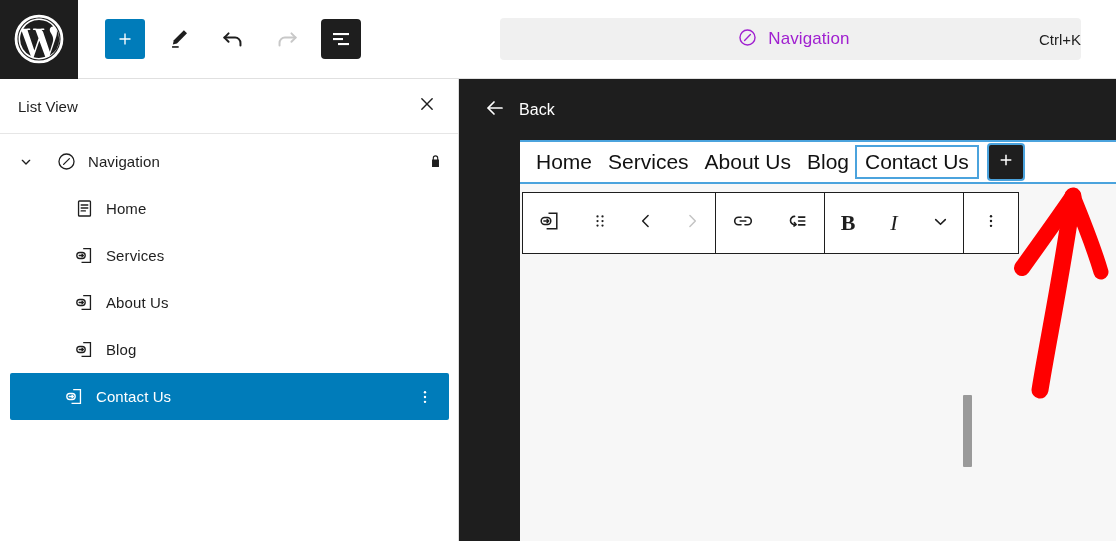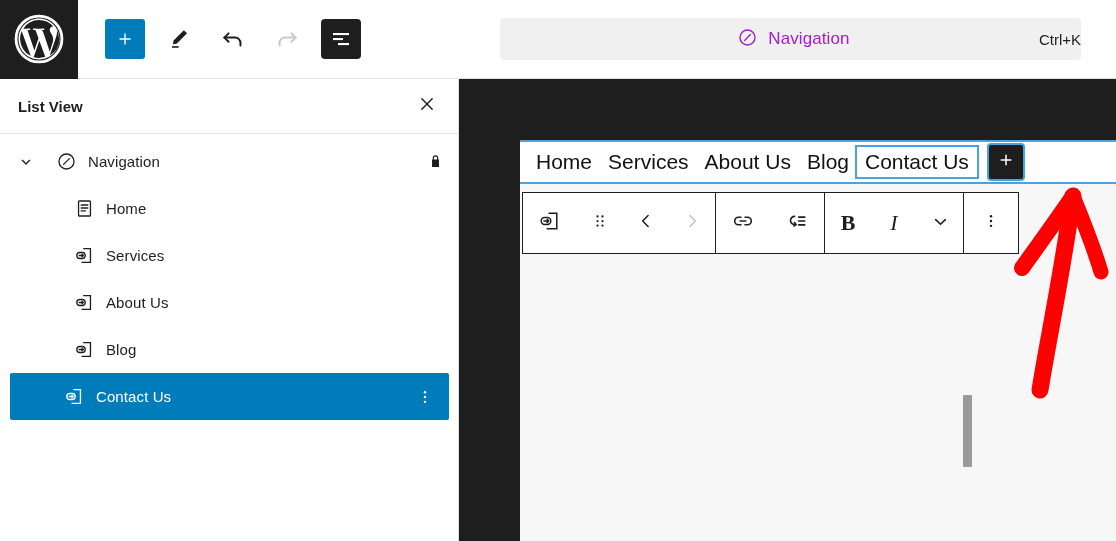--- a/index.html
+++ b/index.html
@@ -50,21 +50,21 @@
   
   #listview{
     position:absolute; left:0; top:79px; width:459px; height:462px;
     background:#ffffff; border-right:1px solid #dddddd;
   }
   #lv-header{
     height:55px; display:flex; align-items:center;
     justify-content:space-between; padding:0 14px 0 18px;
     border-bottom:1px solid #e6e6e6;
   }
-  #lv-title{ font-size:15px; color:#1e1e1e; font-weight:700; }
+  #lv-title{ font-size:15px; color:#1e1e1e; font-weight:400; }
   #lv-close{ width:34px; height:34px; display:flex; align-items:center;
     justify-content:center; cursor:pointer; border-radius:3px; }
 
   #lv-tree{ padding-top:4px; }
 
   .lv-row{
     height:47px; display:flex; align-items:center;
     padding-left:18px; padding-right:14px; cursor:pointer; position:relative;
   }
   .lv-row .chev{ width:26px; display:flex; align-items:center; justify-content:flex-start; }
@@ -310,20 +310,31 @@
             <circle cx="12" cy="12" r="1.45"></circle>
             <circle cx="12" cy="17.8" r="1.45"></circle>
         </svg>
       </span>
     </div>
   </div>
 </div>
 
 <div id="editor">
 
+  <div id="back-bar">
+    <div id="back-btn">
+      <span>
+        <svg width="24" height="24" viewBox="0 0 24 24" fill="none" stroke="#ffffff" stroke-width="1.7" stroke-linecap="round" stroke-linejoin="round">
+          <path d="M19 12H5.4"></path>
+            <path d="M11 6 5 12l6 6"></path>
+        </svg>
+      </span>
+      <span id="back-label">Back</span>
+    </div>
+  </div>
 
   <div id="canvas">
 
     <div id="nav-block">
       <span class="nav-item">Home</span>
       <span class="nav-item">Services</span>
       <span class="nav-item">About Us</span>
       <span class="nav-item">Blog</span>
       <span class="nav-item sel">Contact Us</span>
       <div id="nav-appender">

